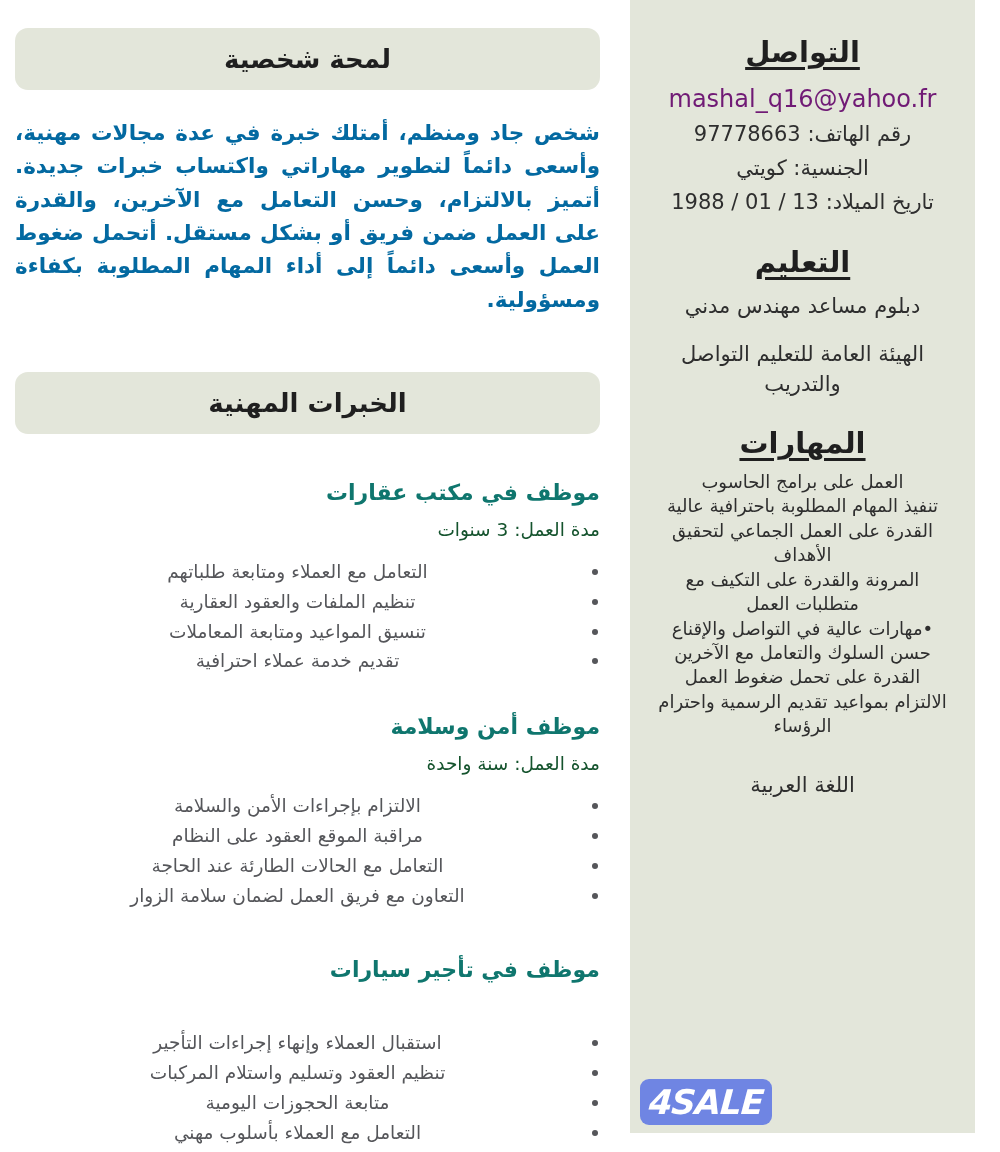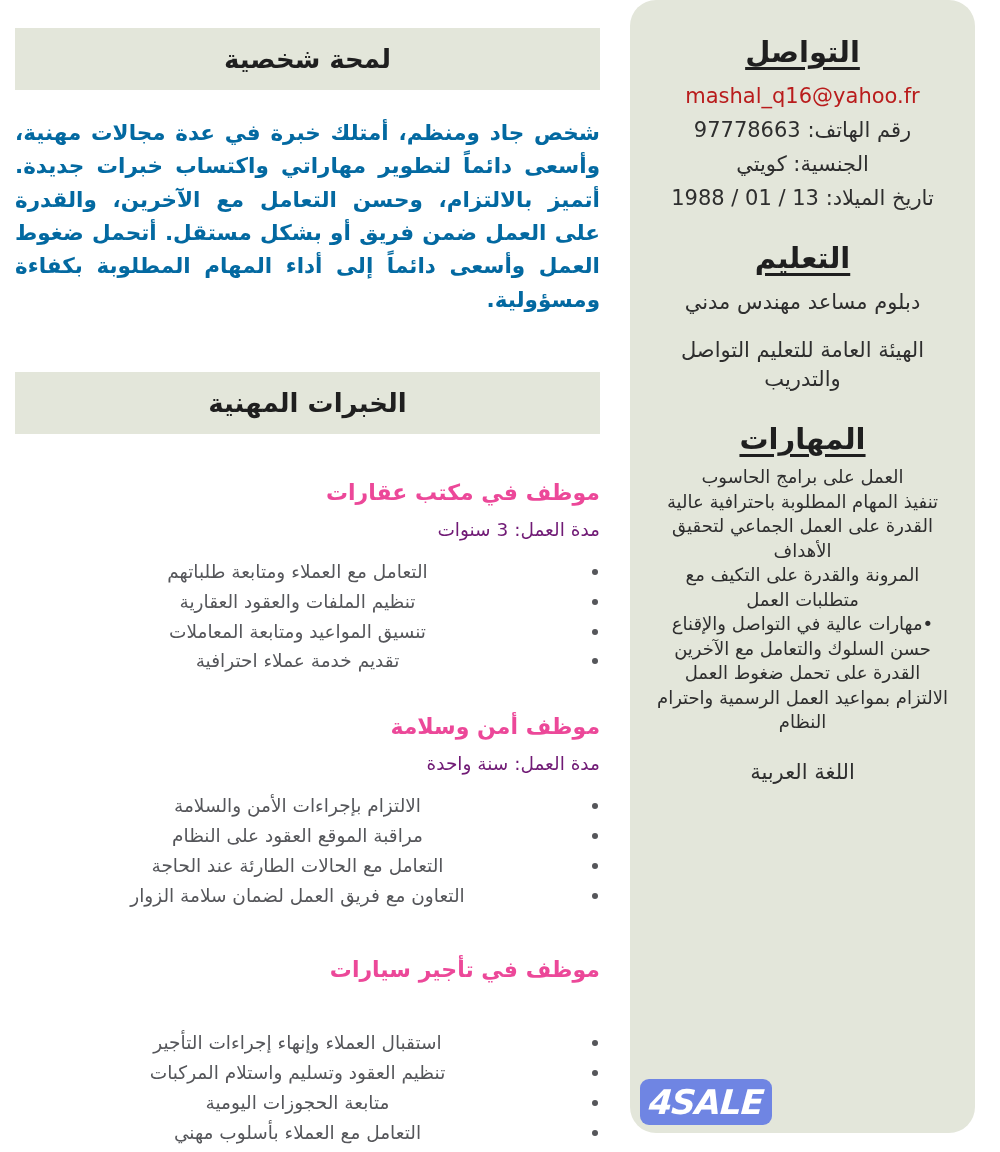--- a/index.html
+++ b/index.html
@@ -29,21 +29,20 @@
     position: absolute;
     top: 0;
     right: 25px;
     width: 345px;
     height: 1133px;
     background: #e3e6da;
     box-sizing: border-box;
     padding: 34px 22px 10px 22px;
     text-align: center;
     direction: rtl;
-    border-radius: 26px;
   }
 
   .side-head {
     font-size: 29px;
     font-weight: 700;
     color: #1f1f1f;
     text-decoration: underline;
     text-underline-offset: 5px;
     text-decoration-thickness: 3px;
     letter-spacing: 0px;
@@ -53,37 +52,37 @@
   .side-head.tight { margin-bottom: 8px; }
 
   .side-line {
     font-size: 21px;
     line-height: 1.42;
     color: #2e2e2e;
     margin: 0 0 4px 0;
     word-wrap: break-word;
   }
   .side-line.mono-mail {
-    font-size: 21px;
-    color: #b91c1c;
+    font-size: 24px;
+    color: #701a75;
   }
 
   .gap-sm { height: 14px; }
   .gap-md { height: 22px; }
 
   .skill-line {
     font-size: 18px;
     line-height: 1.36;
     color: #2e2e2e;
     margin: 0;
   }
 
   .lang-wrap {
     position: relative;
-    margin-top: 1px;
+    margin-top: 10px;
     min-height: 42px;
   }
   .lang-line {
     font-size: 21px;
     color: #2e2e2e;
     line-height: 1.4;
     margin: 0;
   }
 
   
@@ -124,20 +123,21 @@
     direction: rtl;
   }
 
   .banner {
     margin: 28px 15px 0 15px;
     background: #e3e6da;
     height: 62px;
     display: flex;
     align-items: center;
     justify-content: center;
+    border-radius: 13px;
   }
   .banner-title {
     font-size: 26px;
     font-weight: 700;
     color: #1f1f1f;
   }
 
   .summary {
     margin: 26px 15px 0 15px;
     font-size: 21.5px;
@@ -147,28 +147,28 @@
     text-align: justify;
     text-align-last: justify;
   }
 
   .job {
     margin: 0 15px 0 15px;
   }
   .job-title {
     font-size: 22px;
     font-weight: 700;
-    color: #ec4899;
+    color: #0f766e;
     text-align: right;
     margin: 0;
     line-height: 1.4;
   }
   .job-duration {
     font-size: 18.5px;
-    color: #701a75;
+    color: #14532d;
     text-align: right;
     margin: 8px 0 0 0;
     line-height: 1.4;
   }
 
   ul.bullets {
     list-style: none;
     margin: 14px 0 0 0;
     padding: 0;
     text-align: center;
@@ -274,21 +274,21 @@
     <div class="gap-md"></div>
 
     <div class="side-head tight">المهارات</div>
     <div class="skill-line">العمل على برامج الحاسوب</div>
     <div class="skill-line">تنفيذ المهام المطلوبة باحترافية عالية</div>
     <div class="skill-line">القدرة على العمل الجماعي لتحقيق الأهداف</div>
     <div class="skill-line">المرونة والقدرة على التكيف مع متطلبات العمل</div>
     <div class="skill-line">•مهارات عالية في التواصل والإقناع</div>
     <div class="skill-line">حسن السلوك والتعامل مع الآخرين</div>
     <div class="skill-line">القدرة على تحمل ضغوط العمل</div>
-    <div class="skill-line">الالتزام بمواعيد العمل الرسمية واحترام النظام</div>
+    <div class="skill-line">الالتزام بمواعيد تقديم الرسمية واحترام الرؤساء</div>
 
     <div class="gap-md"></div>
 
     <div class="lang-wrap">
       <div class="lang-line">اللغة العربية</div>
     </div>
 
     <div class="watermark">
       <span class="watermark-text">4SALE</span>
     </div>

